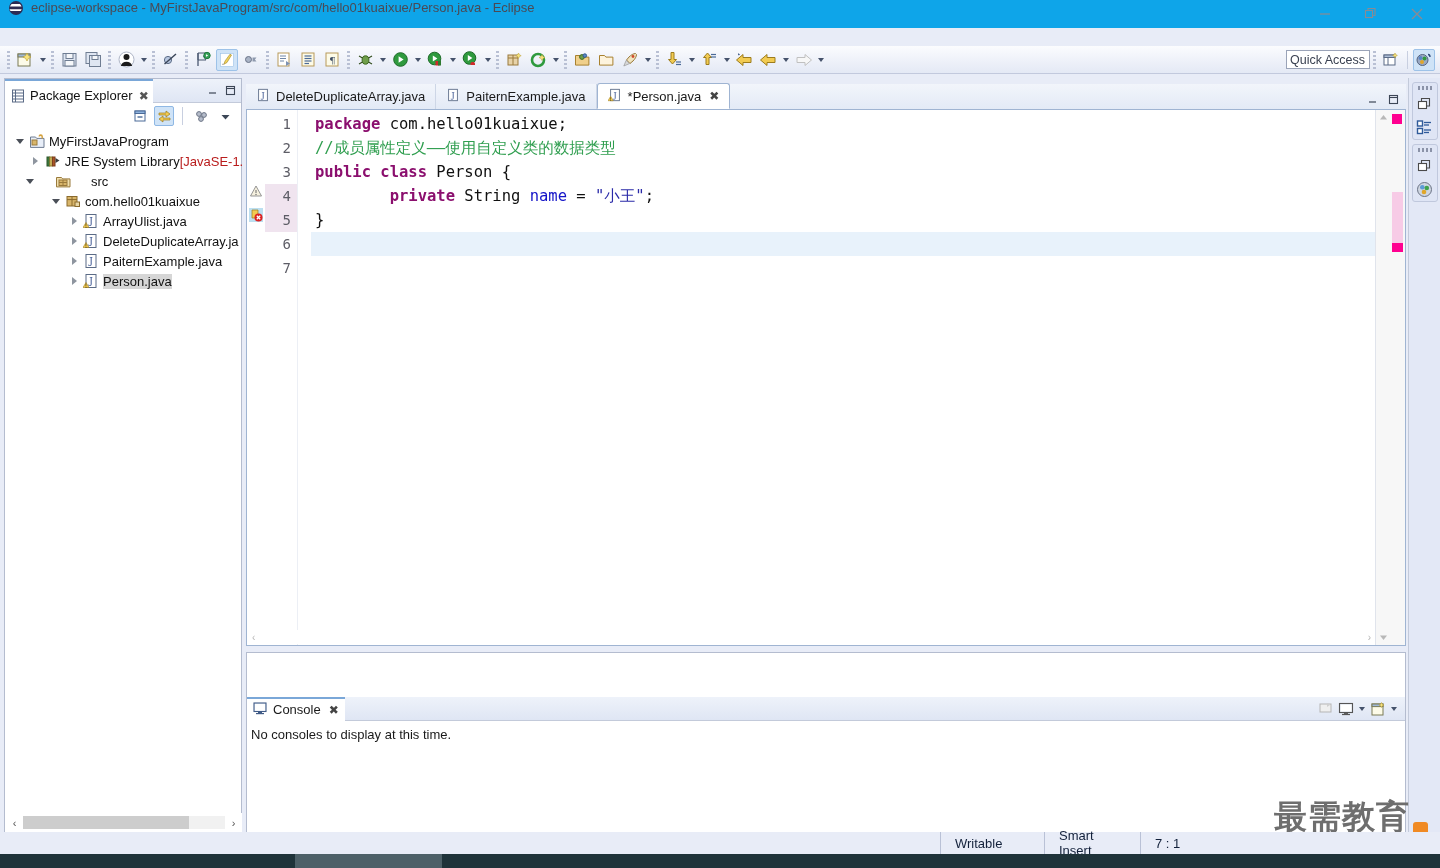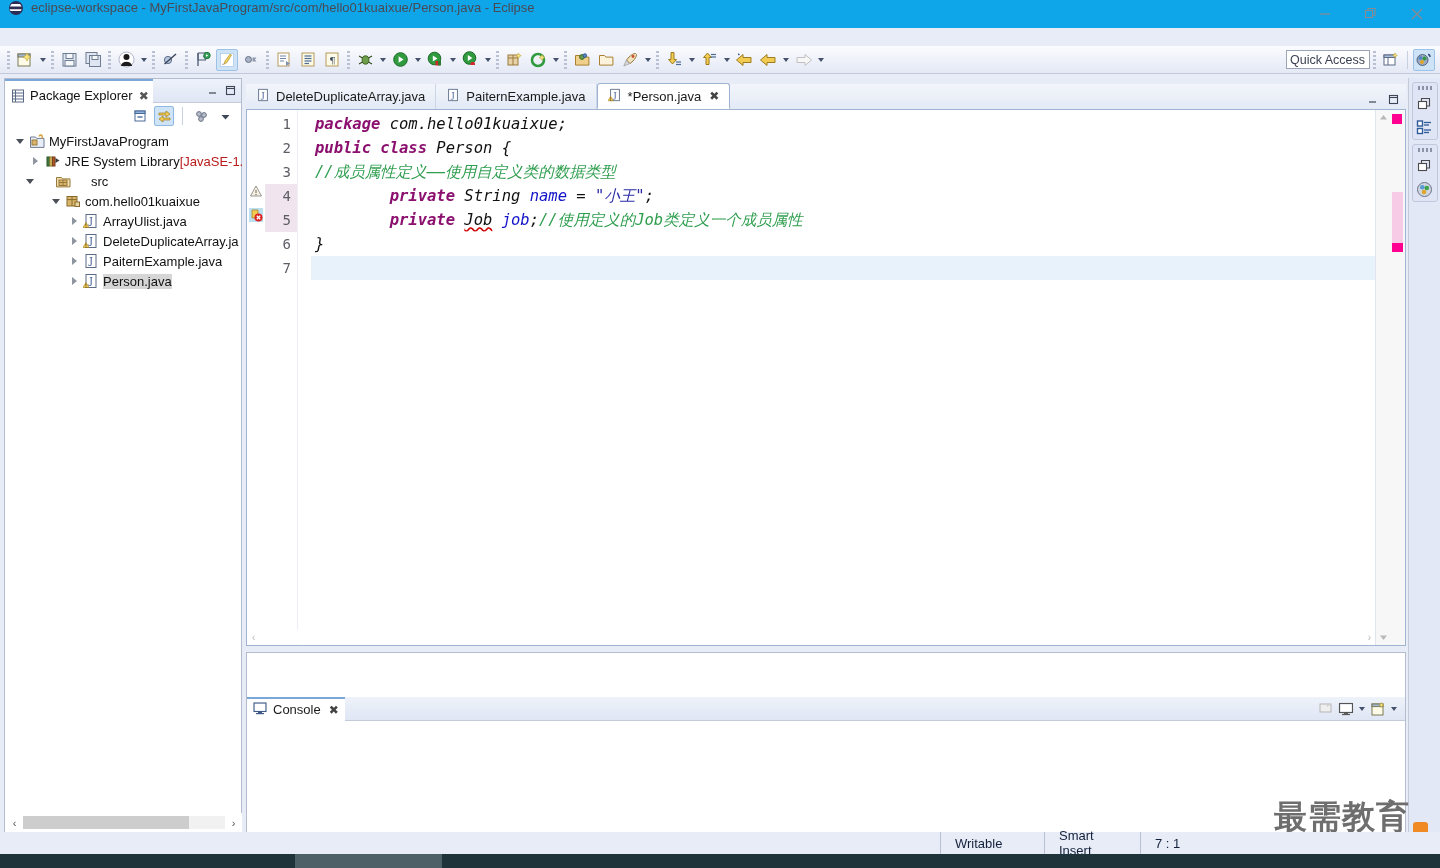--- a/index.html
+++ b/index.html
@@ -172,21 +172,20 @@
     font-family:"DejaVu Sans Mono", monospace; font-size:14px;color:#5d5d66;
     padding-top:2px;
   }
   .lnrow{height:24px;line-height:24px;padding-right:6px;}
   .lnrow.hl{background:#f0e4ef;}
   .fold-strip{width:14px;background:#ffffff;border-left:1px solid #eceff5;flex:0 0 auto;}
   .code-area{
     flex:1;position:relative;overflow:hidden;
     font-family:"DejaVu Sans Mono", monospace; font-size:15.5px;
     padding-top:2px;
-    font-style:italic;
   }
   .cline{height:24px;line-height:24px;white-space:pre;padding-left:4px;}
   .cline.curr{background:#e8f2fb;}
   .kw{color:#8b0f6e;font-weight:bold;}
   .plain{color:#101010;}
   .cmt{color:#2f9e4f;}
   .str{color:#2a2aa8;}
   .fld{color:#1414c8;}
   .err-underline{
     text-decoration: underline wavy #c00;
@@ -796,24 +795,23 @@
         <div class="lnrow hl">4</div>
         <div class="lnrow hl">5</div>
         <div class="lnrow">6</div>
         <div class="lnrow">7</div>
       </div>
 
       <div class="fold-strip"></div>
 
       <div class="code-area">
         <div class="cline"><span class="kw">package</span><span class="plain"> com.hello01kuaixue;</span></div>
+        <div class="cline"><span class="cmt">//成员属性定义——使用自定义类的数据类型</span></div>
         <div class="cline"><span class="kw">public</span><span class="plain"> </span><span class="kw">class</span><span class="plain"> Person {</span></div>
-        <div class="cline"><span class="cmt">//成员属性定义——使用自定义类的数据类型</span></div>
         <div class="cline"><span class="plain">        </span><span class="kw">private</span><span class="plain"> String </span><span class="fld">name</span><span class="plain"> = </span><span class="str">"小王"</span><span class="plain">;</span></div>
-        <div class="cline"><span class="plain">        </span><span class="kw">private</span><span class="plain"> </span><span class="plain err-underline">Job</span><span class="plain"> </span><span class="fld">job</span><span class="plain">;</span><span class="cmt">//使用定义的Job类定义一个成员属性</span></div>
         <div class="cline"><span class="plain">}</span></div>
         <div class="cline curr"><span class="plain"></span></div>
       </div>
 
       <div class="vscroll">
         <div class="vs-up">
           <svg width="9" height="7" viewBox="0 0 9 7">
               <path d="M4.5 1L8 5.5H1z" fill="#b8b8b8"></path>
             </svg>
         </div>
@@ -909,20 +907,23 @@
         <span class="ct-btn">
           <svg width="16" height="16" viewBox="0 0 16 16">
             <rect x="2" y="3" width="11" height="11" fill="#fdfbe8" stroke="#7a7a55"></rect>
             <rect x="2" y="3" width="11" height="2.6" fill="#9fb8d8" stroke="#7a7a55"></rect>
             <path d="M11.5 1.5l.8 1.7 1.7.8-1.7.8-.8 1.7-.8-1.7-1.7-.8 1.7-.8z" fill="#f7e37e" stroke="#b79b2e" stroke-width=".5"></path>
           </svg>
         </span>
         <span class="ct-arrow"></span>
       </div>
     </div>
+    <div class="console-body">
+      <span>No consoles to display at this time.</span>
+    </div>
   </div>
 
   <div class="watermark">
     <span>最需教育</span>
     <span class="rss-badge">
       <svg width="15" height="15" viewBox="0 0 15 15">
         <rect width="15" height="15" rx="3" fill="#f08a24"></rect>
         <circle cx="4" cy="11" r="1.6" fill="#fff"></circle>
         <path d="M3 7.2a4.8 4.8 0 0 1 4.8 4.8h1.8A6.6 6.6 0 0 0 3 5.4z" fill="#fff"></path>
         <path d="M3 3.6A8.4 8.4 0 0 1 11.4 12h1.8A10.2 10.2 0 0 0 3 1.8z" fill="#fff"></path>

